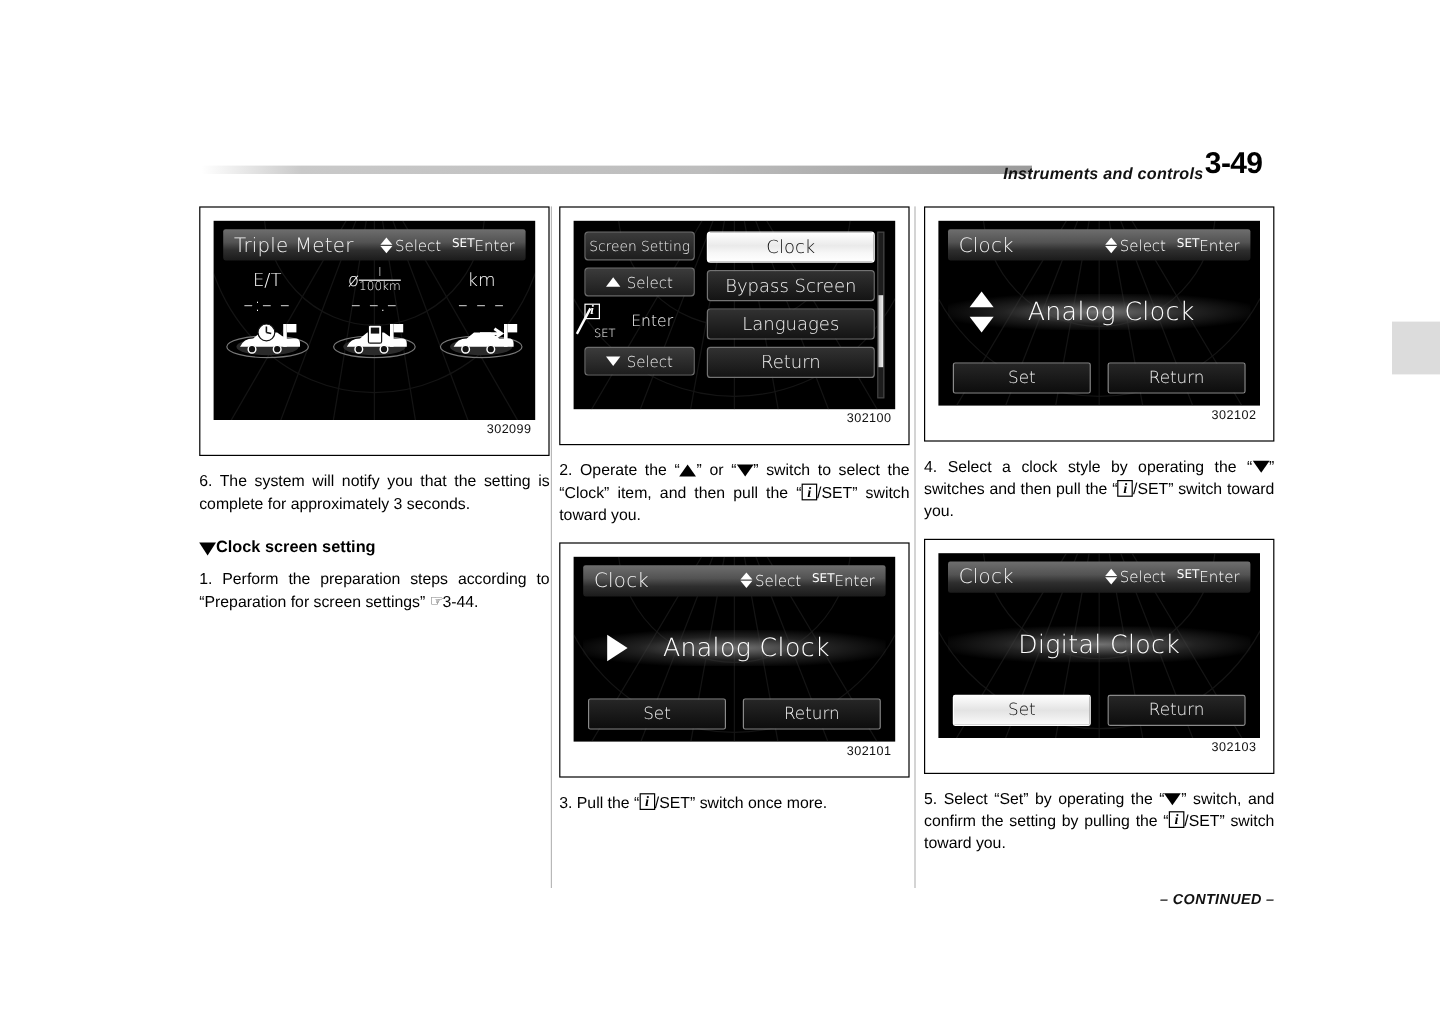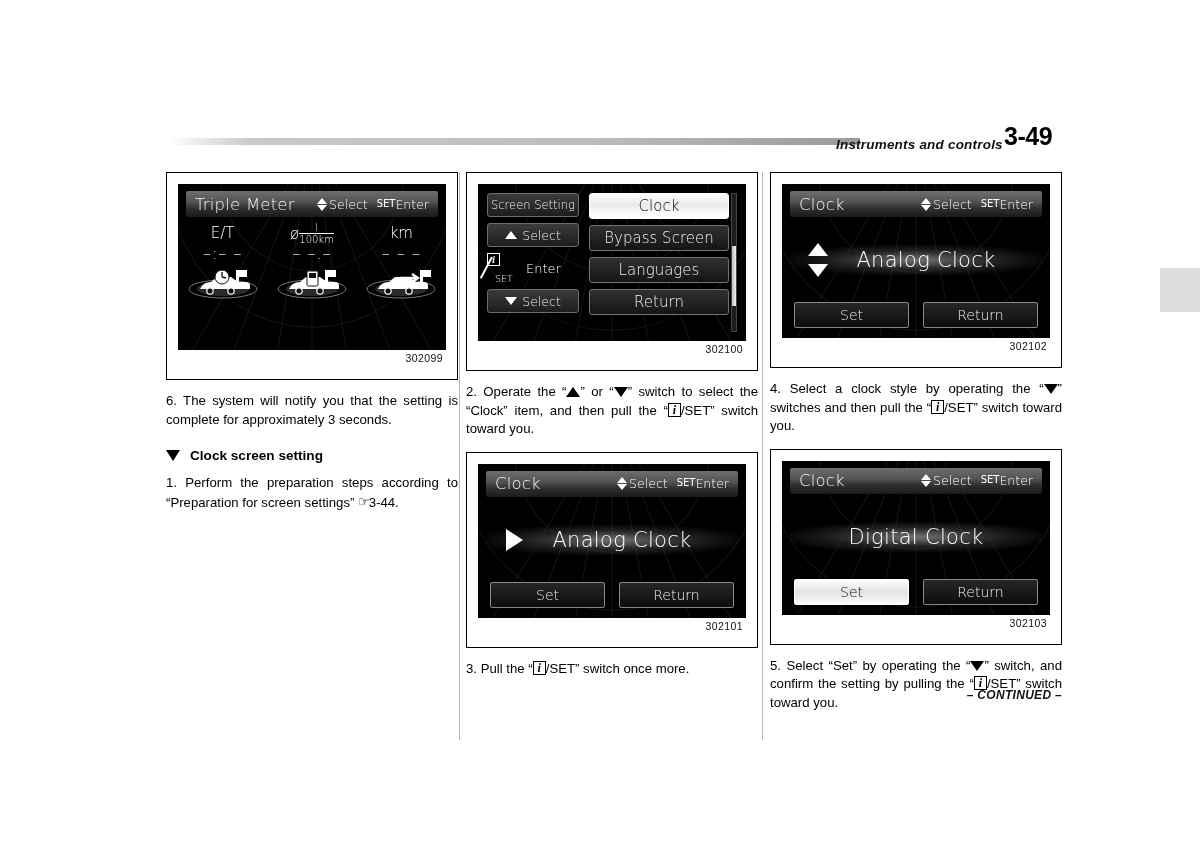--- a/index.html
+++ b/index.html
@@ -47,21 +47,21 @@
 
   p.body {
     font-size: 13.2px; line-height: 18.5px;
     text-align: justify; color: #000;
     margin-bottom: 13px;
   }
   p.body.last { margin-bottom: 0; }
   p.tight { text-align: left; }
 
   .heading {
-    display: flex; align-items: center; gap: 10px;
+    display: flex; align-items: flex-end; gap: 0;
     font-size: 13.6px; font-weight: bold; margin: 19px 0 11px 0;
   }
   .heading .tri-down {
     width: 0; height: 0;
     border-left: 7.5px solid transparent;
     border-right: 7.5px solid transparent;
     border-top: 11px solid #000;
   }
 
   
@@ -266,21 +266,21 @@
     background: linear-gradient(to bottom, #262626, #0d0d0d);
     color: #f0f0f0; font-family: "DejaVu Sans", sans-serif; font-weight: 300; font-size: 14px;
   }
   .clock-btn.sel {
     background: linear-gradient(to bottom, #fdfdfd 0%, #e3e3e3 50%, #fafafa 100%);
     color: #0a0a0a; border-color: #fff;
   }
 
   
   .continued {
-    position: absolute; left: 770px; top: 688px; width: 292px;
+    position: absolute; left: 770px; top: 742px; width: 292px;
     text-align: right; font-style: italic; font-weight: bold; font-size: 12px;
     letter-spacing: .3px; color: #111;
   }
 </style>
 </head>
 <body>
 
 <div class="page">
 
   <div class="header-rule"></div>

